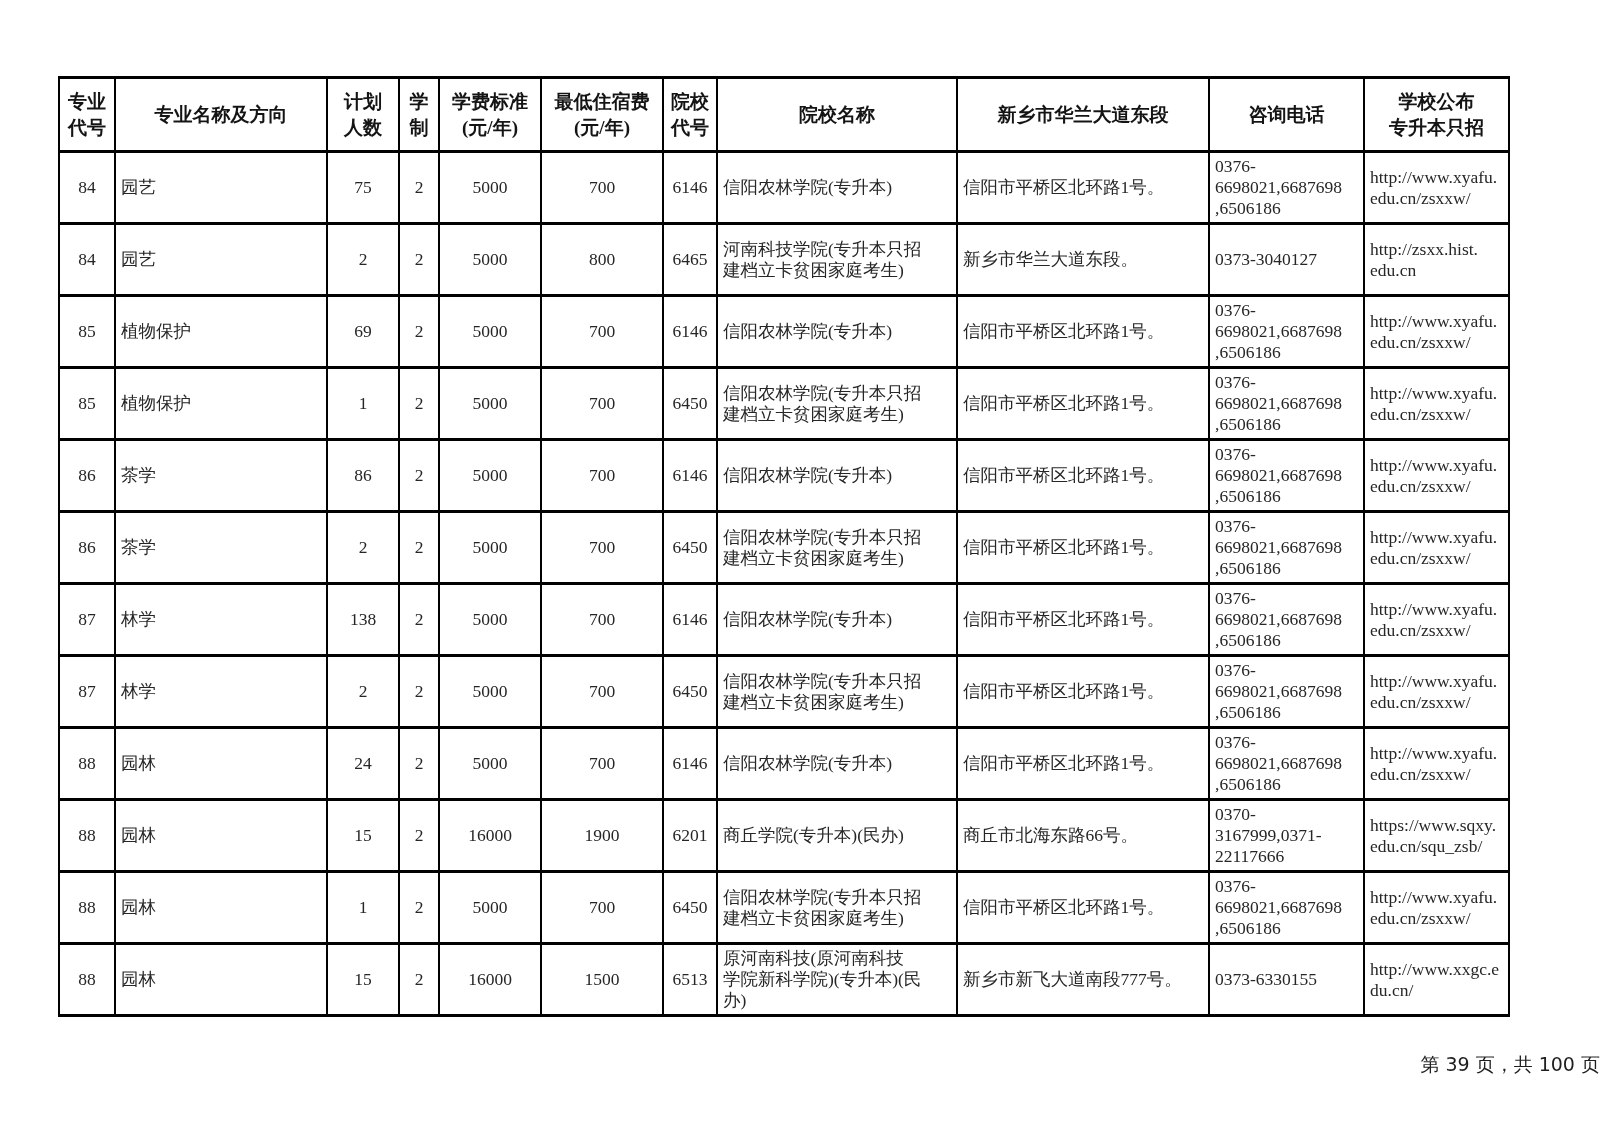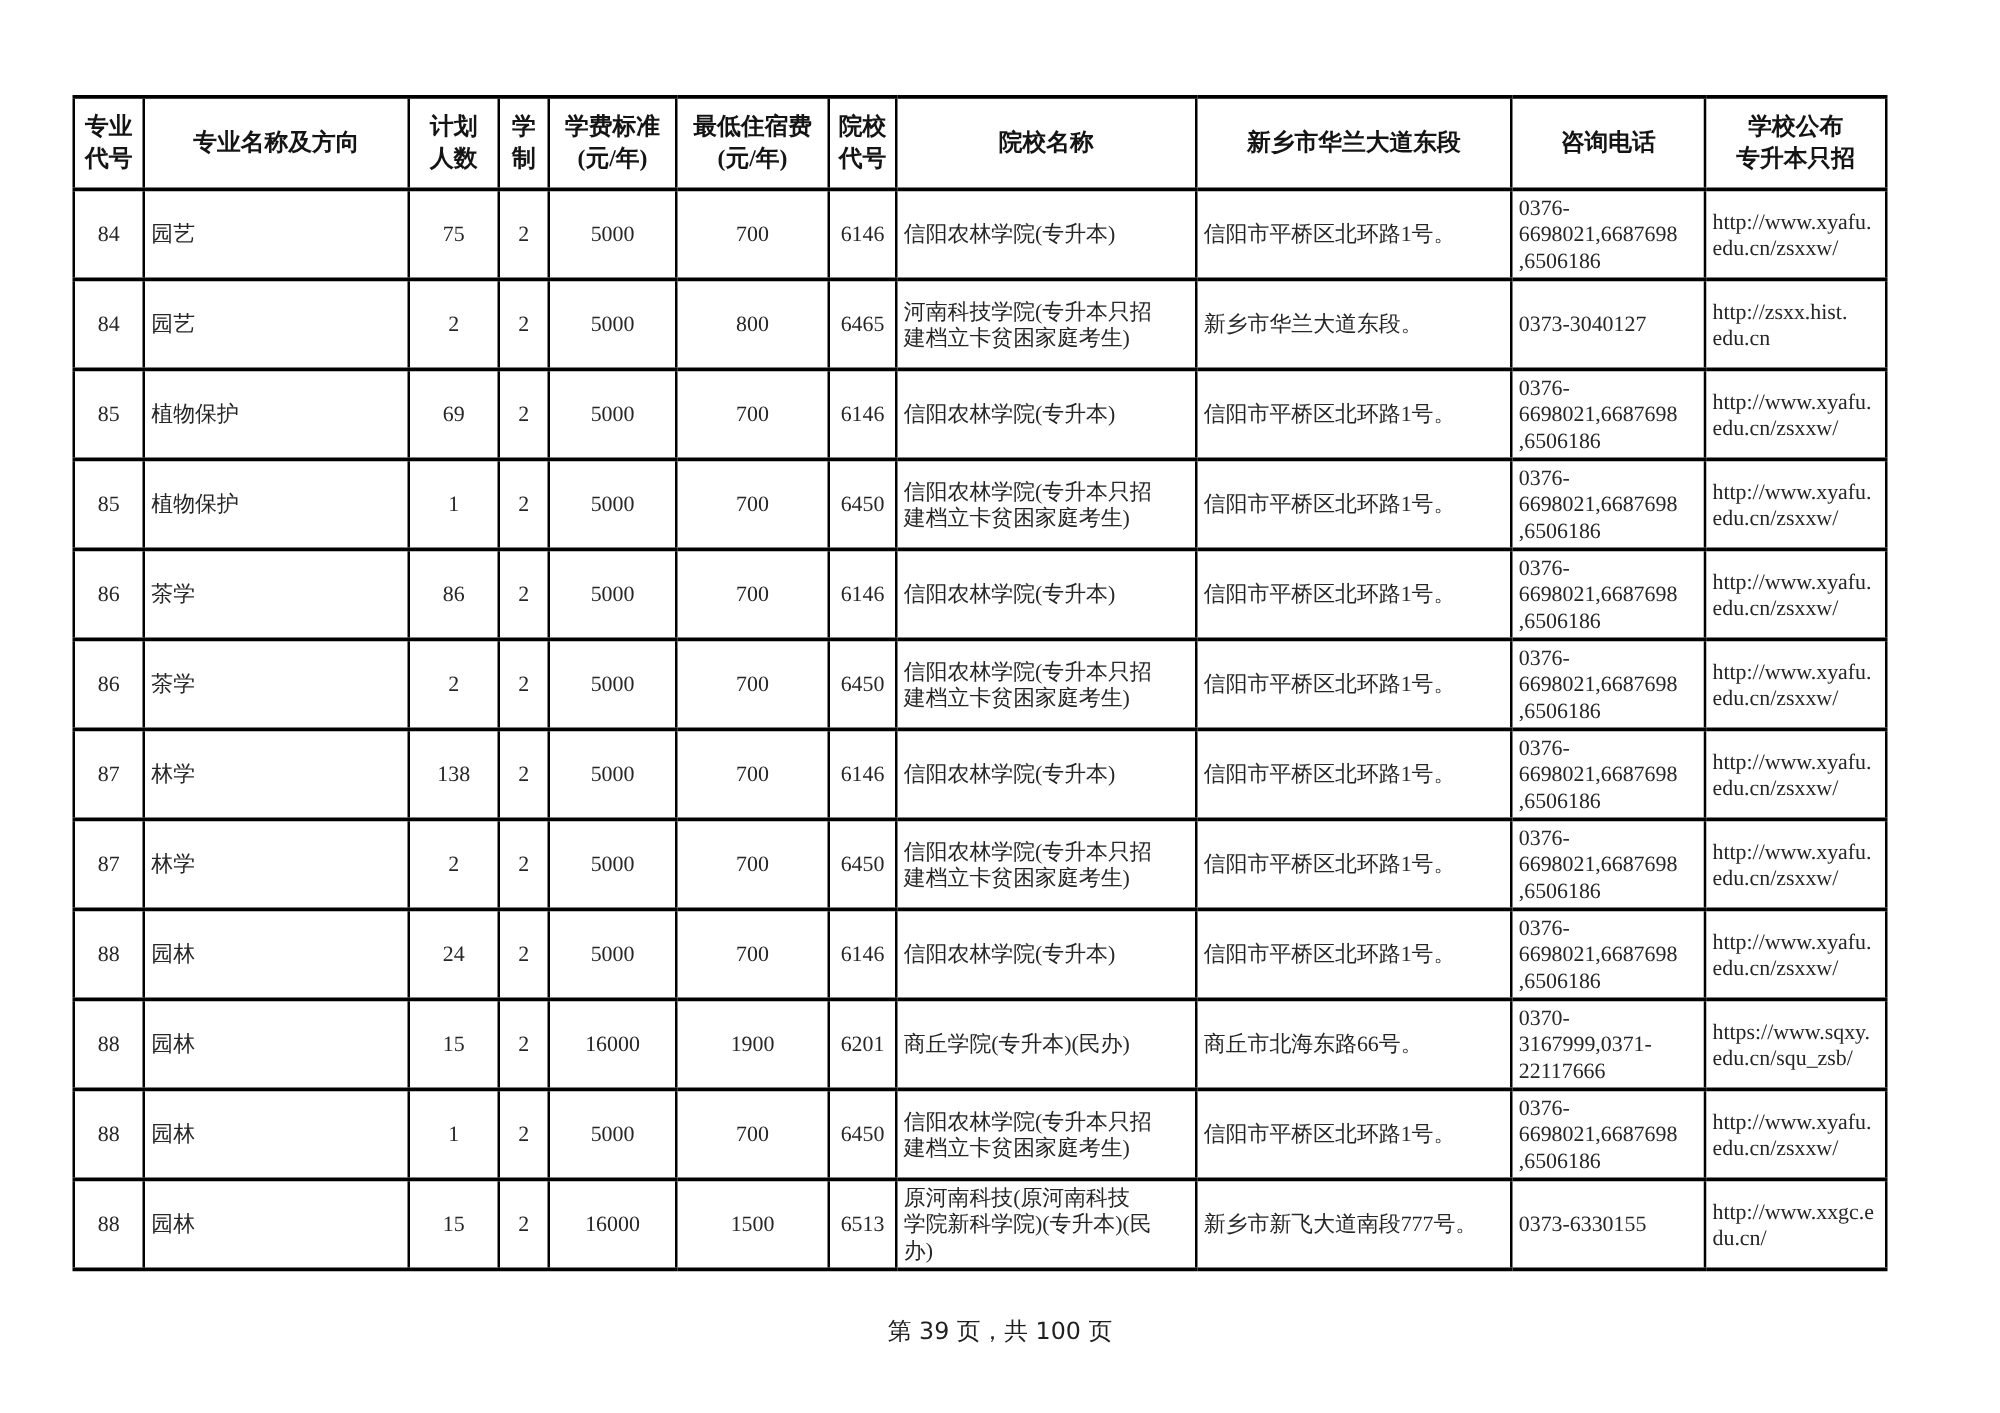--- a/index.html
+++ b/index.html
@@ -54,21 +54,21 @@
     height: 72px;
     padding: 2px 5px;
   }
   .plan td.center { text-align: center; }
   .plan td.left   { text-align: left; }
   .footer {
     position: absolute;
     left: 0;
     right: 0;
     top: 1052px;
-    text-align: center;
+    text-align: right;
     font-size: 19px;
     color: #1f1f1f;
     font-family: "DejaVu Sans", "Liberation Sans", sans-serif;
   }
 </style>
 </head>
 <body>
 
 <div class="page">
   <table class="plan">

